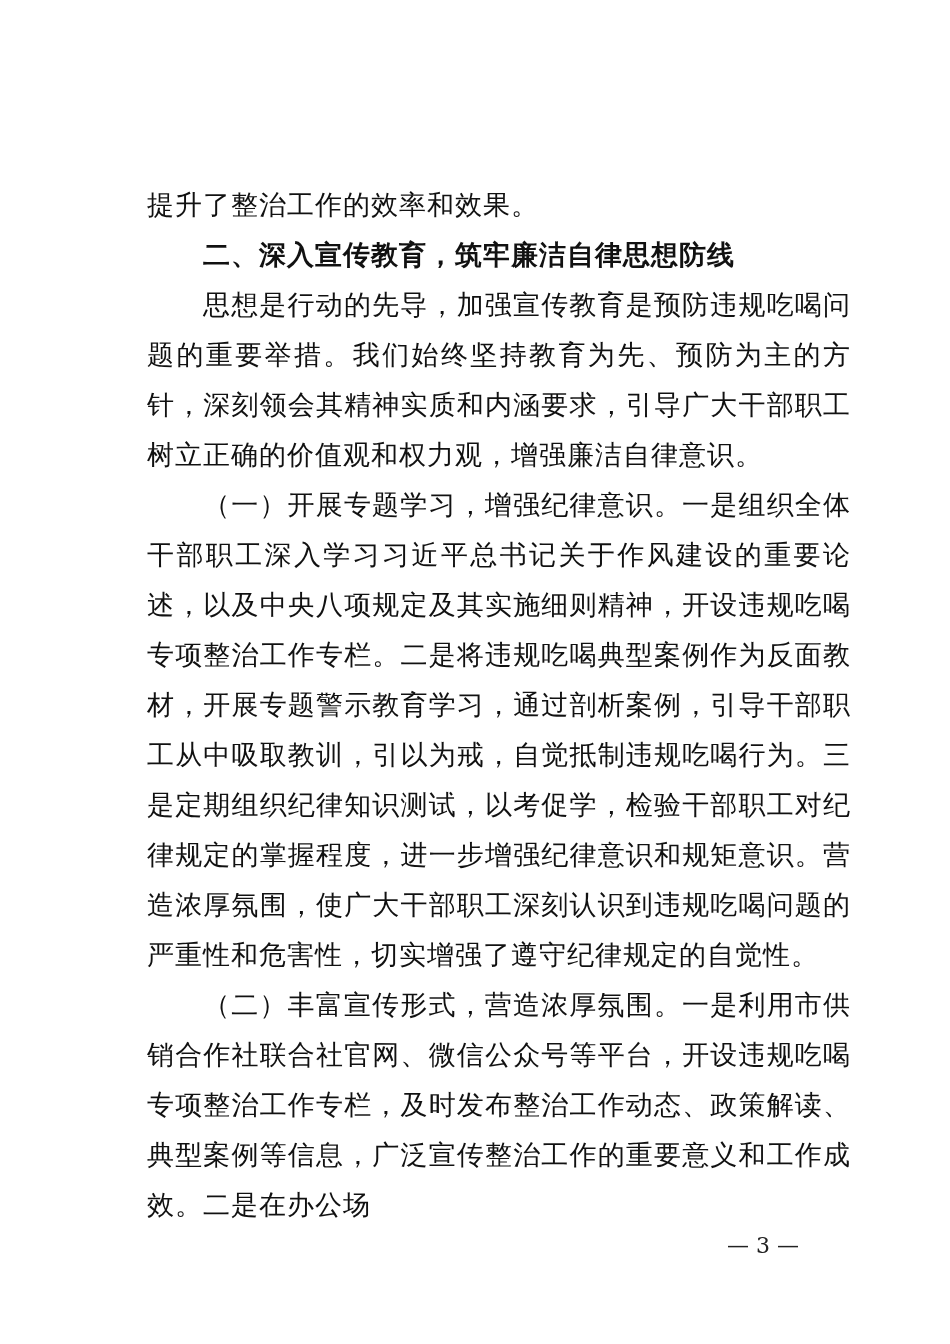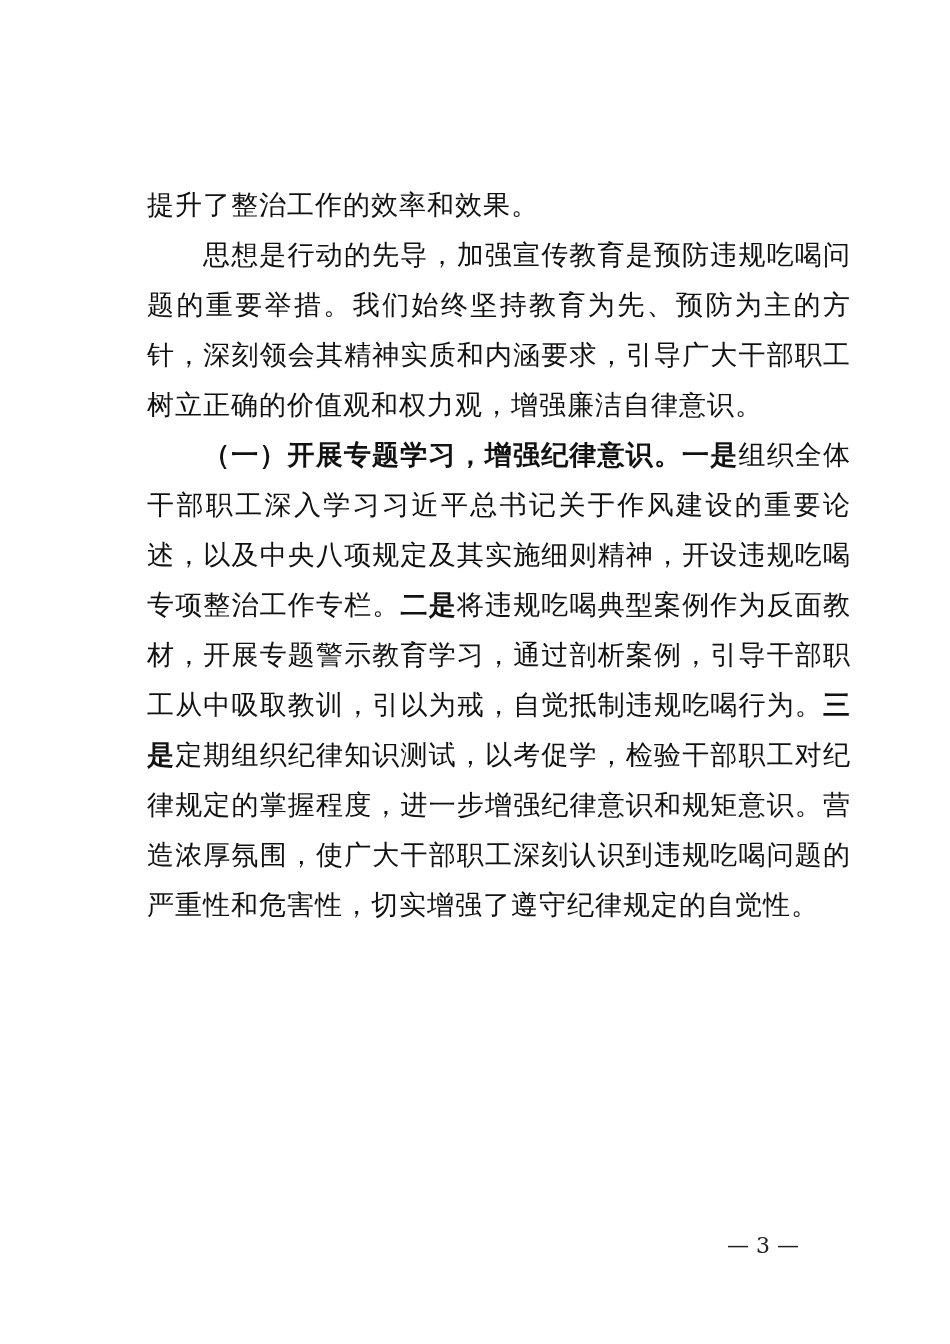--- a/index.html
+++ b/index.html
@@ -31,45 +31,51 @@
       text-align-last: left;
       word-break: break-all;
     }
     .indent {
       text-indent: 56px;
     }
     .heading {
       font-weight: bold;
     }
     .b {
-      font-weight: bold;
+      font-weight: normal;
     }
     .page-number {
       position: absolute;
       left: 718px;
       top: 1233px;
       width: 90px;
       text-align: center;
       font-family: "DejaVu Serif", "Liberation Serif", serif;
       font-size: 22px;
       color: #222222;
     }
   </style>
 </head>
 <body>
 
 <div class="page">
   <p class="para">
     <span>提升了整治工作的效率和效果。</span>
   </p>
 
+  <p class="para indent heading">
+    <span>二、深入宣传教育，筑牢廉洁自律思想防线</span>
+  </p>
 
   <p class="para indent">
     <span>思想是行动的先导，加强宣传教育是预防违规吃喝问题的重要举措。我们始终坚持教育为先、预防为主的方针，深刻领会其精神实质和内涵要求，引导广大干部职工树立正确的价值观和权力观，增强廉洁自律意识。</span>
   </p>
 
   <p class="para indent">
     <span class="b">（一）开展专题学习，增强纪律意识。</span><span class="b">一是</span><span>组织全体干部职工深入学习习近平总书记关于作风建设的重要论述，以及中央八项规定及其实施细则精神，开设违规吃喝专项整治工作专栏。</span><span class="b">二是</span><span>将违规吃喝典型案例作为反面教材，开展专题警示教育学习，通过剖析案例，引导干部职工从中吸取教训，引以为戒，自觉抵制违规吃喝行为。</span><span class="b">三是</span><span>定期组织纪律知识测试，以考促学，检验干部职工对纪律规定的掌握程度，进一步增强纪律意识和规矩意识。营造浓厚氛围，使广大干部职工深刻认识到违规吃喝问题的严重性和危害性，切实增强了遵守纪律规定的自觉性。</span>
   </p>
 
+  <p class="para indent">
+    <span class="b">（二）丰富宣传形式，营造浓厚氛围。</span><span class="b">一是</span><span>利用市供销合作社联合社官网、微信公众号等平台，开设违规吃喝专项整治工作专栏，及时发布整治工作动态、政策解读、典型案例等信息，广泛宣传整治工作的重要意义和工作成效。</span><span class="b">二是</span><span>在办公场</span>
+  </p>
 </div>
 
 <div class="page-number">— 3 —</div>
 
 </body></html>

